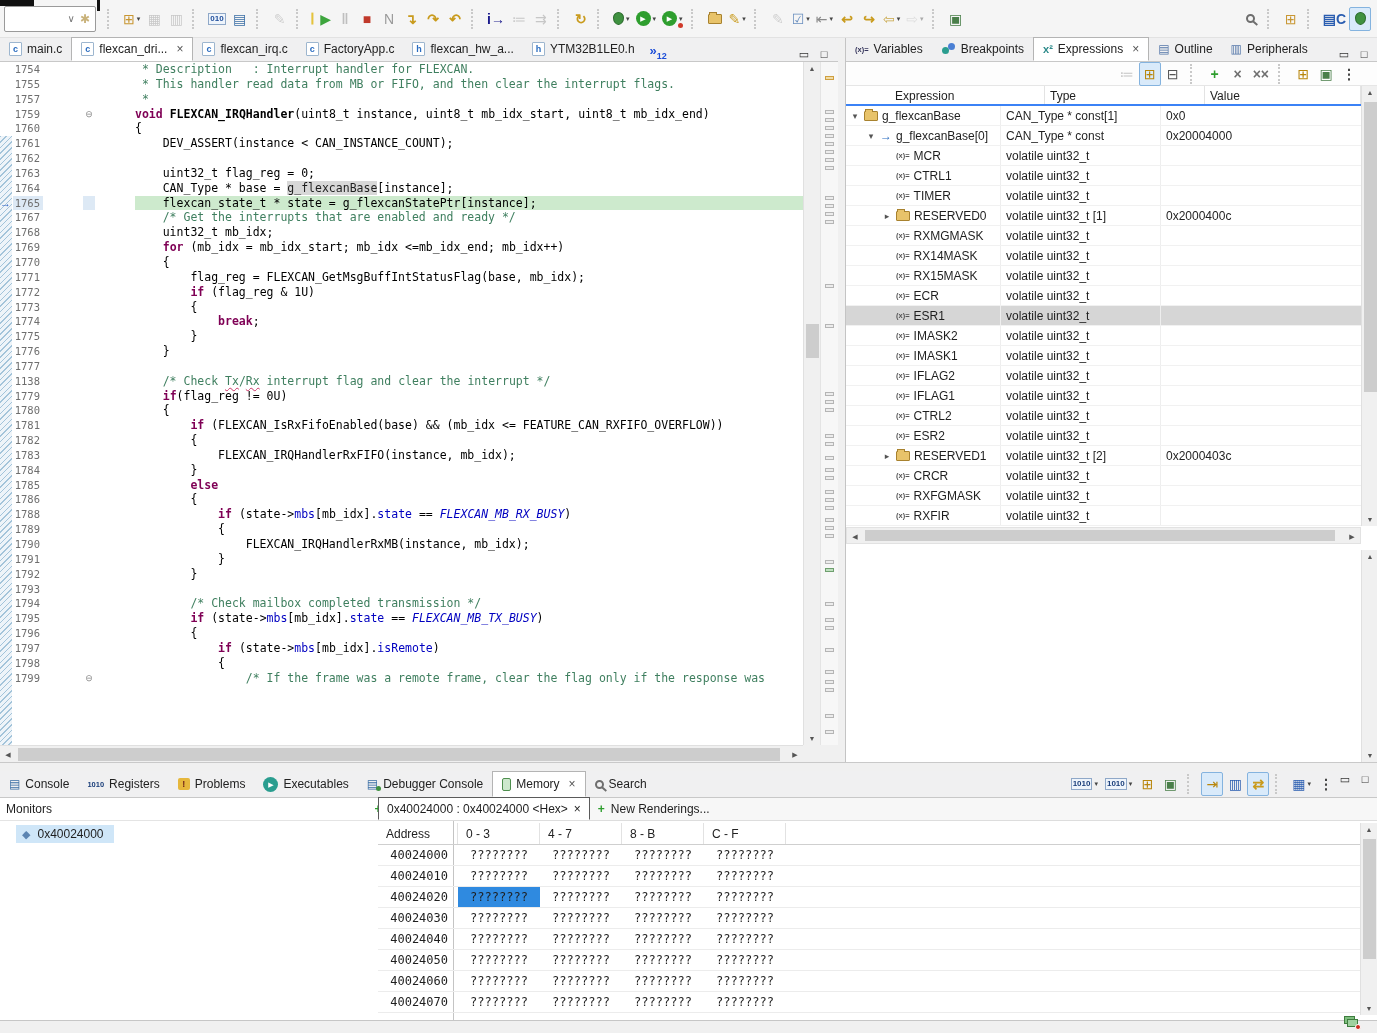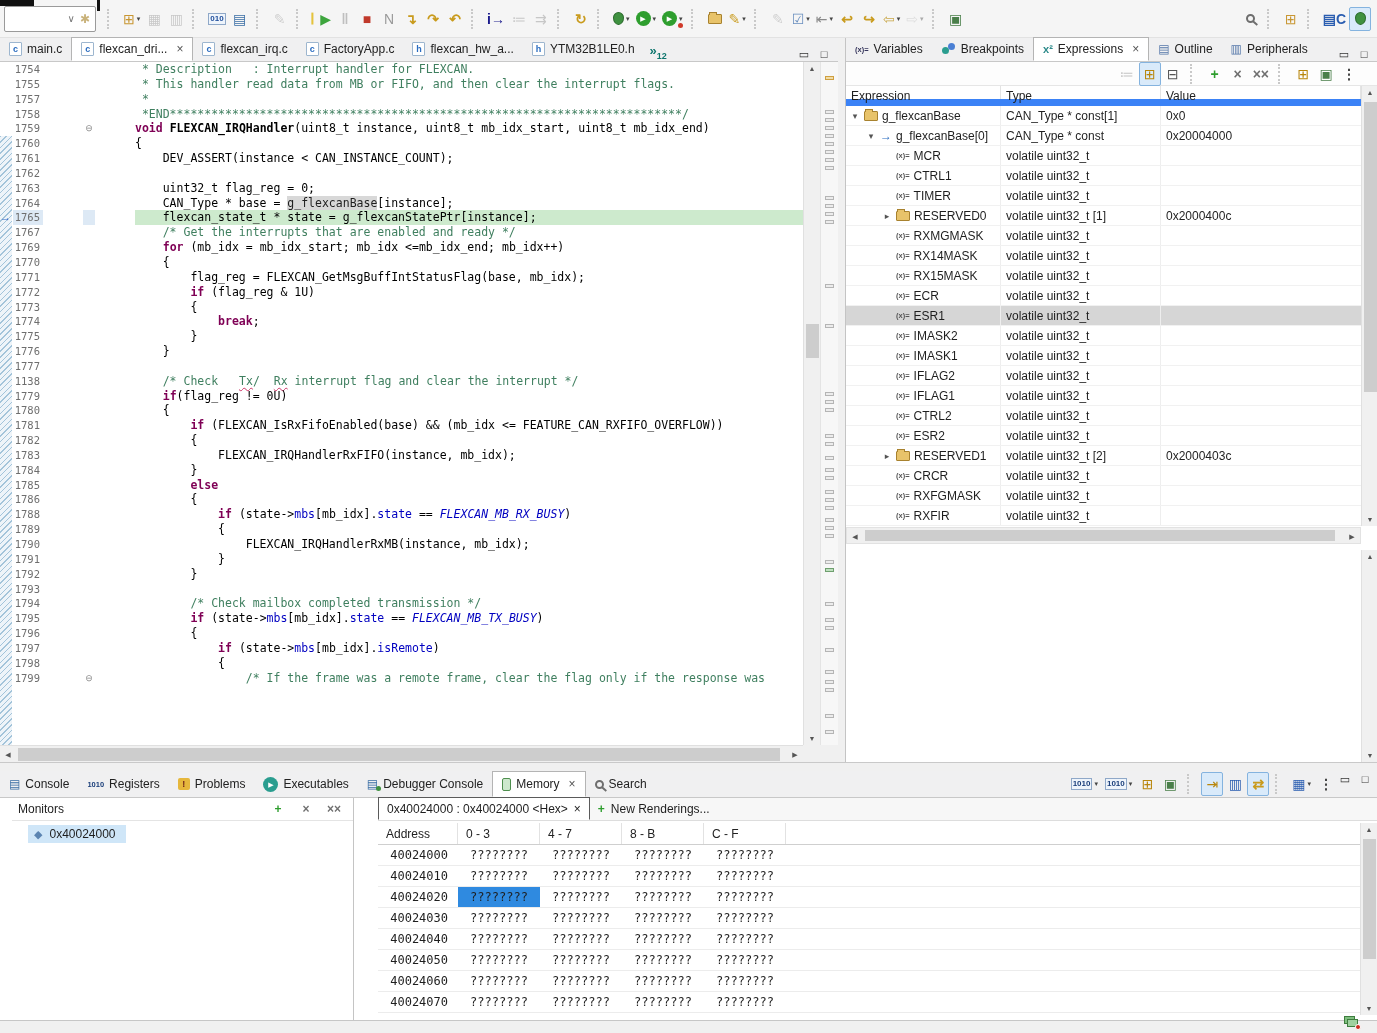--- a/index.html
+++ b/index.html
@@ -40,52 +40,52 @@
   .ic-bp { position:relative; width:15px; height:12px; display:inline-block; }
   .ic-bp i { position:absolute; width:7px; height:7px; border-radius:50%; }
   .ic-bp i.a { left:1px; top:4px; background:#2a9d8f; }
   .ic-bp i.b { right:1px; top:0; background:#4a7fd4; }
   .winbtn { font-size:11px; color:#333; width:20px; text-align:center; }
   
   .tabbar { display:flex; align-items:flex-end; background:#f0f0f1; height:24px; border-bottom:1px solid #c8c8c8; }
   .tab { display:inline-flex; align-items:center; gap:5px; padding:0 9px; height:24px; font-size:12px; color:#222; white-space:nowrap; }
   .tab.active { background:#fff; border:1px solid #b4b4b4; border-bottom:1px solid #fff; }
   .tab .tx { color:#555; font-size:12px; margin-left:4px; }
-  .ovf { font-weight:bold; color:#0f766e; padding:0 6px; font-size:13px; }
+  .ovf { font-weight:bold; color:#1d4ed8; padding:0 6px; font-size:13px; }
   .ovf sub { font-size:9px; }
   
   #editor-tabs { position:absolute; left:0; top:38px; width:838px; }
   #editor-body { position:absolute; left:0; top:62px; width:803px; height:683px; background:#fff; overflow:hidden; }
   #gutter-hatch { position:absolute; left:0; top:74px; width:12px; height:609px;
     background:repeating-linear-gradient(135deg,#a3c4da 0 1px,#eef4f9 1px 4px); }
   .cline { position:relative; display:flex; height:14.85px; line-height:14.85px;gap:40px; }
   .lno { width:30px; margin-left:13px; text-align:right; padding-right:3px; color:#6e6e6e;
     font-family:"DejaVu Sans Mono",monospace; font-size:10.5px; flex:none; }
   .fold { width:12px; color:#8a8a8a; font-size:9px; text-align:center; flex:none; }
   .lb { flex:1; white-space:pre; font-family:"DejaVu Sans Mono",monospace; font-size:11.5px; }
   .cur .lb { background:#cdeacd; }
   .cur .lno, .cur .fold { background:#dde9f5; }
   .ip { position:absolute; left:0; top:0; color:#2b62c4; font-weight:bold; font-size:11px; }
-  .c { color:#3F7F5F; } .cw { color:#3F7F5F; text-decoration:underline wavy #cc3366 1px; text-underline-offset:2px;margin-left:14px; }
+  .c { color:#3F7F5F; } .cw { color:#3F7F5F; text-decoration:underline wavy #cc3366 1px; text-underline-offset:2px; }
   .k { color:#7F0055; font-weight:bold; } .p { color:#000; } .b { color:#000; font-weight:bold; }
   .f { color:#0000C0; } .e { color:#0000C0; font-style:italic; } .hl { background:#d8d8d8; }
   
   .sb { position:absolute; background:#f0f0f0; }
   .sba { position:absolute; color:#555; font-size:7px; width:100%; text-align:center; }
   .sbth { position:absolute; background:#cdcdcd; }
   #ruler { position:absolute; left:820px; top:62px; width:18px; height:683px; background:#f7f7f7; border-left:1px solid #e4e4e4; }
   .mark { position:absolute; left:4px; width:9px; height:4px; border:1px solid #b5b5b5; background:#ececec; }
   .mark.o { border-color:#cf9f3f; background:#f0dca8; }
   .mark.gr { border-color:#6f9f6f; background:#bfe0bf; }
   
   #rpanel { position:absolute; left:845px; top:38px; width:532px; height:724px; background:#fff; border-left:1px solid #c4c4c4; }
   #rtabs { position:absolute; left:0; top:0; width:532px; }
   #rtools { position:absolute; left:0; top:24px; width:532px; height:24px; background:#fdfdfd; border-bottom:1px solid #e6e6e6;
     display:flex; align-items:center; justify-content:flex-end; padding-right:18px; gap:1px; }
-  #xhead { position:absolute; left:0; top:48px; width:515px; height:20px; border-bottom:7px solid #3b82f6; display:flex; }
+  #xhead { position:absolute; left:0; top:48px; width:515px; height:20px; border-bottom:2px solid #3b82f6; display:flex;padding-left:44px; }
   #xhead span { line-height:20px; padding-left:5px; border-right:1px solid #e3e3e3; }
   .xc1 { width:155px; flex:none; } .xc2 { width:160px; flex:none; } .xc3 { flex:1; }
   #xrows { position:absolute; left:0; top:68px; width:515px; height:420px; }
   .xrow { display:flex; height:20px; line-height:20px; border-bottom:1px solid #f1f1f1; }
   .xrow.sel { background:#d6d6d6; }
   .xrow .xc1 { display:flex; align-items:center; gap:4px; border-right:1px solid #eee; overflow:hidden; }
   .xrow .xc2 { padding-left:5px; border-right:1px solid #eee; }
   .xrow .xc3 { padding-left:5px; }
   .xp { width:10px; color:#555; font-size:9px; text-align:center; flex:none; }
   .ic-ptr { color:#2a6cc0; font-weight:bold; font-size:12px; }
@@ -94,21 +94,21 @@
     font-family:"DejaVu Sans Mono",monospace; font-size:12px; line-height:15px; padding:6px 0 0 5px; white-space:pre; }
   .vsb { position:absolute; width:17px; background:#f0f0f0; border-left:1px solid #e0e0e0; }
   
   #bottom { position:absolute; left:0; top:762px; width:1377px; height:258px; background:#f0f0f0; border-top:1px solid #c9c9c9; }
   #btabs { position:absolute; left:0; top:8px; width:1377px; height:27px; }
   #btabs .tabbar { height:27px; }
   #btabs .tab { height:26px; }
   #btools { position:absolute; right:40px; top:8px; height:26px; display:flex; align-items:center; gap:1px; }
   #bwin { position:absolute; right:2px; top:10px; display:flex; }
   #bcontent { position:absolute; left:0; top:35px; width:1377px; height:223px; background:#fff; }
-  #monitors { position:absolute; left:12px; top:0; width:342px; height:223px; border-right:1px solid #c4c4c4; }
+  #monitors { position:absolute; left:0; top:0; width:454px; height:223px; border-right:1px solid #c4c4c4; }
   #monhead { height:23px; display:flex; align-items:center; border-bottom:1px solid #e4e4e4; padding-left:6px; }
   #monbtns { margin-left:auto; display:flex; gap:6px; padding-right:8px; }
   #monbtns span { font-weight:bold; font-size:12px; }
   .monitem { display:inline-flex; align-items:center; gap:7px; margin:4px 0 0 16px; padding:2px 10px 2px 6px; background:#cfe6f8; }
   .dia { color:#5b84b1; font-size:11px; }
   #mempane { position:absolute; left:378px; top:0; width:999px; height:223px; }
   #rtabsrow { height:23px; display:flex; align-items:flex-end; background:#f7f7f7; border-bottom:1px solid #ddd; }
   .rtab { display:inline-flex; align-items:center; gap:6px; height:23px; padding:0 8px; font-size:12px; }
   .rtab.active { background:#fff; border:1px solid #5a5a5a; border-bottom:1px solid #fff; font-weight:normal; }
   #memtable { position:absolute; left:0; top:25px; width:982px; height:192px; font-size:12px; }
@@ -319,25 +319,20 @@
         <span class="lno">1755</span>
         <span class="fold"></span>
         <span class="lb"><span class="c"> * This handler read data from MB or FIFO, and then clear the interrupt flags.</span></span>
       </div>
       <div class="cline">
         <span class="lno">1757</span>
         <span class="fold"></span>
         <span class="lb"><span class="c"> *</span></span>
       </div>
       <div class="cline">
-        <span class="lno">1758</span>
-        <span class="fold"></span>
-        <span class="lb"><span class="c"> *END**************************************************************************/</span></span>
-      </div>
-      <div class="cline">
         <span class="lno">1759</span>
         <span class="fold">⊖</span>
         <span class="lb"><span class="k">void</span><span class="p"> </span><span class="b">FLEXCAN_IRQHandler</span><span class="p">(uint8_t instance, uint8_t mb_idx_start, uint8_t mb_idx_end)</span></span>
       </div>
       <div class="cline">
         <span class="lno">1760</span>
         <span class="fold"></span>
         <span class="lb"><span class="p">{</span></span>
       </div>
       <div class="cline">
@@ -363,20 +358,25 @@
       <div class="cline cur">
         <span class="ip">→</span>
         <span class="lno">1765</span>
         <span class="fold"></span>
         <span class="lb"><span class="p">    flexcan_state_t * state = g_flexcanStatePtr[instance];</span></span>
       </div>
       <div class="cline">
         <span class="lno">1767</span>
         <span class="fold"></span>
         <span class="lb"><span class="c">    /* Get the interrupts that are enabled and ready */</span></span>
+      </div>
+      <div class="cline">
+        <span class="lno">1768</span>
+        <span class="fold"></span>
+        <span class="lb"><span class="p">    uint32_t mb_idx;</span></span>
       </div>
       <div class="cline">
         <span class="lno">1769</span>
         <span class="fold"></span>
         <span class="lb"><span class="p">    </span><span class="k">for</span><span class="p"> (mb_idx = mb_idx_start; mb_idx &lt;=mb_idx_end; mb_idx++)</span></span>
       </div>
       <div class="cline">
         <span class="lno">1770</span>
         <span class="fold"></span>
         <span class="lb"><span class="p">    {</span></span>

